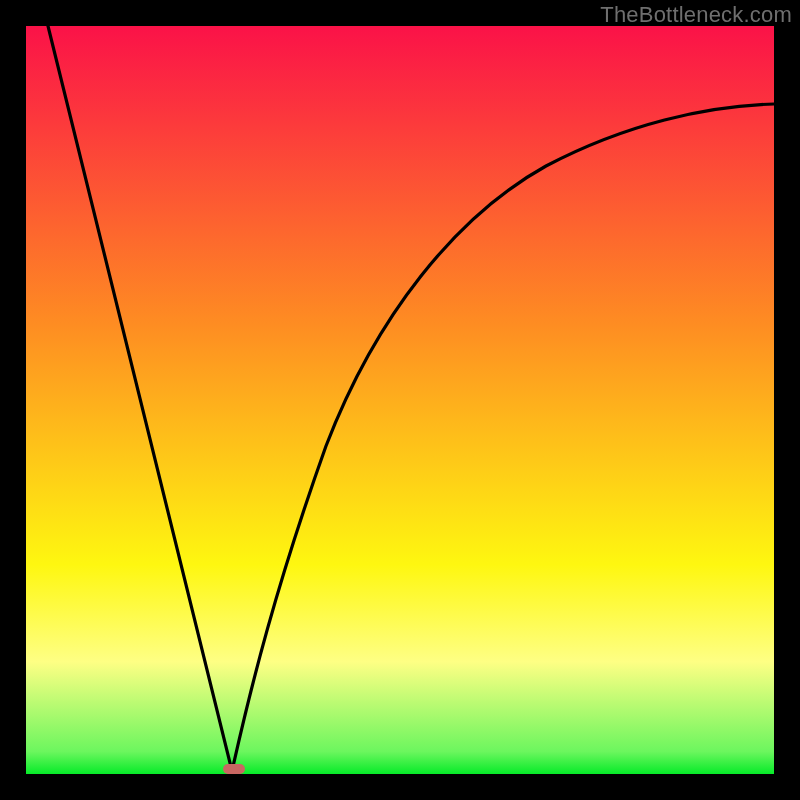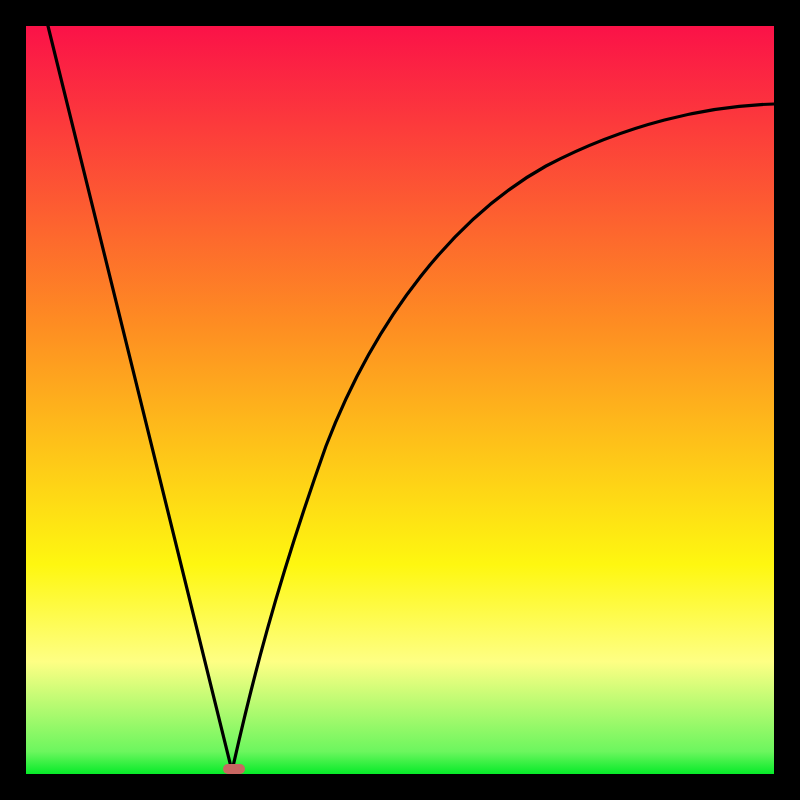--- a/index.html
+++ b/index.html
@@ -63,13 +63,14 @@
         <path d="M 206 745
                  C 225 660, 250 560, 300 420
                  C 350 290, 430 190, 520 140
                  C 600 98, 680 80, 748 78"></path>
       </g>
 
       <rect x="197" y="738" width="22" height="10" rx="5" ry="5" fill="#c96762"></rect>
     </svg>
   </div>
 
+  <div class="watermark">TheBottleneck.com</div>
 </div>
 
 </body></html>

